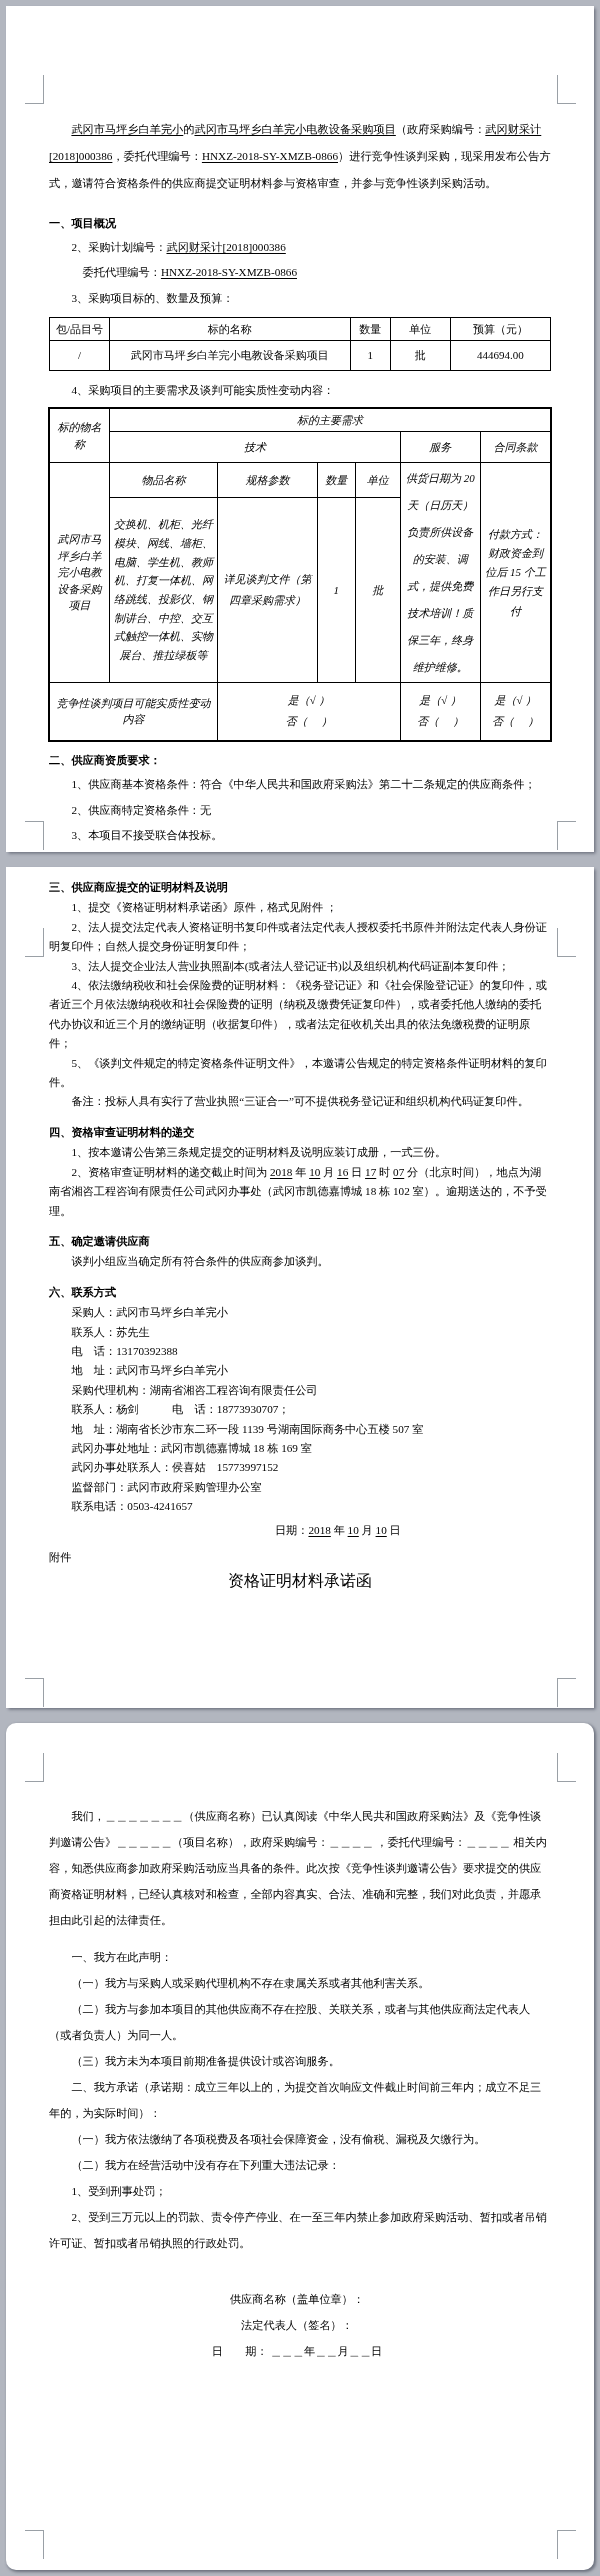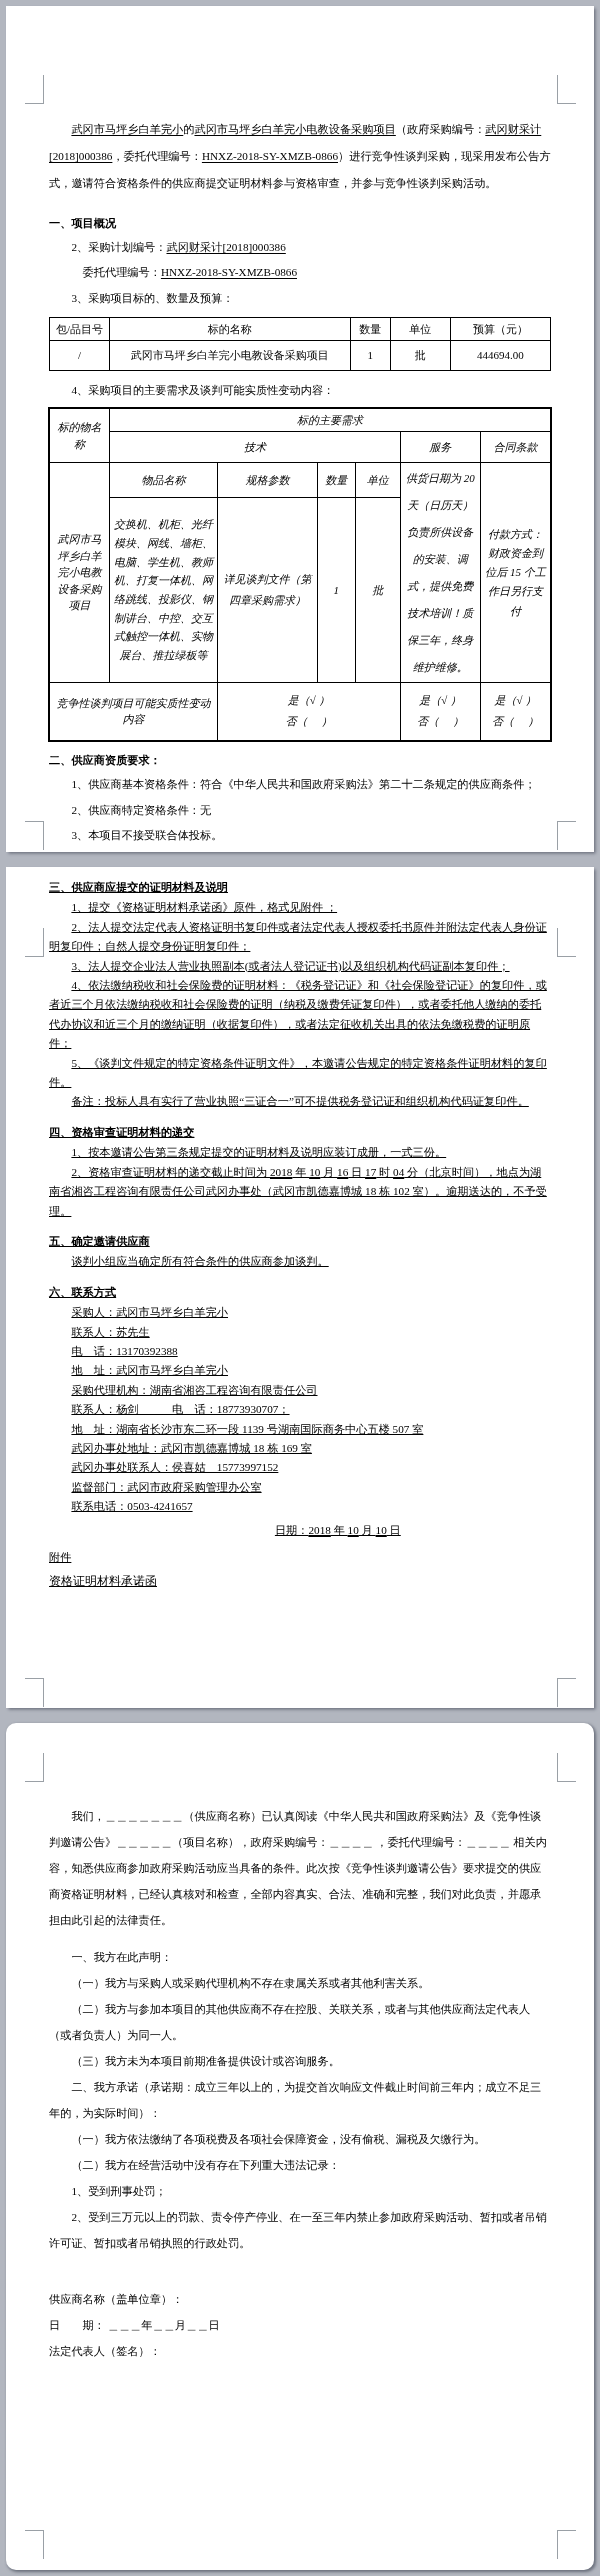--- a/index.html
+++ b/index.html
@@ -17,21 +17,21 @@
     position:relative;
     overflow:hidden;
     box-shadow:1.5px 1.5px 3px rgba(60,66,82,.6);
   }
   .page:last-child{margin-bottom:0;}
   #pg1{height:846px;}
   #pg2{height:841px;}
   #pg3{height:847px;border-radius:10px;}
   .inner{padding:0 43px;font-size:11.2px;}
   #pg1 .inner{padding-top:99px;}
-  #pg2 .inner{text-decoration:underline;}
+  #pg2 .inner{}
   #pg3 .inner{padding-top:69px;}
 
   
   .mark{position:absolute;width:18px;height:28px;}
   .mark.tl{border-right:0.7px solid #9aa0a6;border-bottom:0.7px solid #9aa0a6;left:19.4px;}
   .mark.tr{border-left:0.7px solid #9aa0a6;border-bottom:0.7px solid #9aa0a6;left:551px;}
   .mark.bl{border-right:0.7px solid #9aa0a6;border-top:0.7px solid #9aa0a6;left:19.4px;}
   .mark.br{border-left:0.7px solid #9aa0a6;border-top:0.7px solid #9aa0a6;left:551px;}
   #pg1 .mark.tl,#pg1 .mark.tr{top:69px;}
   #pg1 .mark.bl,#pg1 .mark.br{top:815px;}
@@ -66,25 +66,25 @@
   .c-spec{line-height:1.9;}
   .c-change{line-height:1.5;}
   .yn div{line-height:21px;}
 
   
   .p2h{font-weight:bold;line-height:22.4px;margin-top:9px;}
   .p2item{text-indent:2em;line-height:19.4px;}
   .contact{ text-indent:2em;line-height:19.4px;}
   .dateline{padding-left:45%;line-height:19.4px;margin-top:4.5px;}
   .attach{line-height:19.4px;margin-top:7.5px;}
-  .attach-title{text-align:left;font-size:12px;line-height:22.4px;margin-top:3px;}
+  .attach-title{text-align:center;font-size:16px;line-height:22.4px;margin-top:3px;}
 
   
   .p3p{text-indent:2em;line-height:26px;}
-  .sig{ text-align:left;line-height:26px;margin-top:30px;padding-right:6px;}
+  .sig{ text-align:center;line-height:26px;margin-top:30px;padding-right:6px;}
 </style>
 </head>
 <body>
 
 <div class="canvas">
 
   <div class="page" id="pg1">
     <div class="mark tl"></div>
     <div class="mark tr"></div>
     <div class="mark bl"></div>
@@ -198,21 +198,21 @@
       <div class="p2h">三、供应商应提交的证明材料及说明</div>
       <div class="p2item">1、提交《资格证明材料承诺函》原件，格式见附件 ；</div>
       <div class="p2item">2、法人提交法定代表人资格证明书复印件或者法定代表人授权委托书原件并附法定代表人身份证明复印件；自然人提交身份证明复印件；</div>
       <div class="p2item">3、法人提交企业法人营业执照副本(或者法人登记证书)以及组织机构代码证副本复印件；</div>
       <div class="p2item">4、依法缴纳税收和社会保险费的证明材料：《税务登记证》和《社会保险登记证》的复印件，或者近三个月依法缴纳税收和社会保险费的证明（纳税及缴费凭证复印件），或者委托他人缴纳的委托代办协议和近三个月的缴纳证明（收据复印件），或者法定征收机关出具的依法免缴税费的证明原件；</div>
       <div class="p2item">5、《谈判文件规定的特定资格条件证明文件》，本邀请公告规定的特定资格条件证明材料的复印件。</div>
       <div class="p2item">备注：投标人具有实行了营业执照“三证合一”可不提供税务登记证和组织机构代码证复印件。</div>
 
       <div class="p2h">四、资格审查证明材料的递交</div>
       <div class="p2item">1、按本邀请公告第三条规定提交的证明材料及说明应装订成册，一式三份。</div>
-      <div class="p2item"><span>2、资格审查证明材料的递交截止时间为 </span><span class="u">2018</span><span> 年 </span><span class="u">10</span><span> 月 </span><span class="u">16</span><span> 日 </span><span class="u">17</span><span> 时 </span><span class="u">04</span><span> 分（北京时间），地点为湖南省湘咨工程咨询有限责任公司武冈办事处（武冈市凯德嘉博城 18 栋 102 室）。逾期送达的，不予受理。</span></div>
+      <div class="p2item"><span>2、资格审查证明材料的递交截止时间为 </span><span class="u">2018</span><span> 年 </span><span class="u">10</span><span> 月 </span><span class="u">16</span><span> 日 </span><span class="u">17</span><span> 时 </span><span class="u">07</span><span> 分（北京时间），地点为湖南省湘咨工程咨询有限责任公司武冈办事处（武冈市凯德嘉博城 18 栋 102 室）。逾期送达的，不予受理。</span></div>
 
       <div class="p2h">五、确定邀请供应商</div>
       <div class="p2item">谈判小组应当确定所有符合条件的供应商参加谈判。</div>
 
       <div class="p2h">六、联系方式</div>
       <div class="contact">采购人：武冈市马坪乡白羊完小</div>
       <div class="contact">联系人：苏先生</div>
       <div class="contact">电　话：13170392388</div>
       <div class="contact">地　址：武冈市马坪乡白羊完小</div>
       <div class="contact">采购代理机构：湖南省湘咨工程咨询有限责任公司</div>
@@ -246,21 +246,21 @@
       <div class="p3p">（三）我方未为本项目前期准备提供设计或咨询服务。</div>
 
       <div class="p3p">二、我方承诺（承诺期：成立三年以上的，为提交首次响应文件截止时间前三年内；成立不足三年的，为实际时间）：</div>
       <div class="p3p">（一）我方依法缴纳了各项税费及各项社会保障资金，没有偷税、漏税及欠缴行为。</div>
       <div class="p3p">（二）我方在经营活动中没有存在下列重大违法记录：</div>
       <div class="p3p">1、受到刑事处罚；</div>
       <div class="p3p">2、受到三万元以上的罚款、责令停产停业、在一至三年内禁止参加政府采购活动、暂扣或者吊销许可证、暂扣或者吊销执照的行政处罚。</div>
 
       <div class="sig">
         <div>供应商名称（盖单位章）：</div>
+        <div>法定代表人（签名）：</div>
         <div>日　　期： ＿＿＿年＿＿月＿＿日</div>
-        <div>法定代表人（签名）：</div>
       </div>
 
     </div>
   </div>
 
 </div>
 
 
 </body></html>

